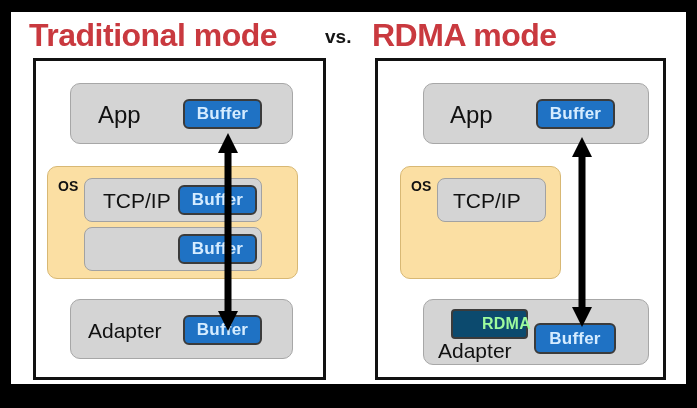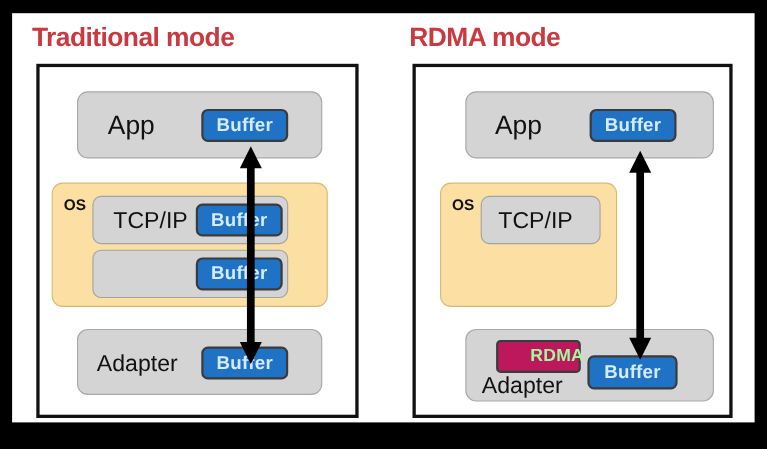--- a/index.html
+++ b/index.html
@@ -36,21 +36,21 @@
     position: absolute;
     left: 0;
     top: 0;
     width: 675px;
     height: 46px;
   }
   .title-text {
     position: absolute;
     font-weight: bold;
     color: #c9393f;
-    font-size: 24px;
+    font-size: 32px;
     line-height: 46px;
     letter-spacing: -0.5px;
     white-space: nowrap;
   }
   #title-left  { left: 18px;  top: 0; }
   #title-vs {
     position: absolute;
     left: 314px;
     top: 0;
     font-size: 19px;
@@ -121,21 +121,21 @@
     color: #d5ecff;
     font-size: 17px;
     font-weight: bold;
     display: flex;
     align-items: center;
     justify-content: center;
     letter-spacing: 0.2px;
   }
   .rdma-box {
     position: absolute;
-    background: #be185d;
+    background: #0c4a6e;
     border: 2px solid #3b3b3b;
     border-radius: 4px;
     box-sizing: border-box;
     color: #9dfb9d;
     font-size: 16px;
     font-weight: bold;
     display: flex;
     align-items: center;
     justify-content: center;
     letter-spacing: 0.2px;
@@ -148,20 +148,21 @@
   }
 </style>
 </head>
 <body>
 
 <div id="stage">
   <div id="canvas">
 
     <div id="title-row">
       <div class="title-text" id="title-left">Traditional mode</div>
+      <div id="title-vs">vs.</div>
       <div class="title-text" id="title-right">RDMA mode</div>
     </div>
 
     <div class="panel" id="panel-left">
 
       <div class="gray-box" style="left:34px; top:22px; width:223px; height:61px;"></div>
       <div class="blk-label" style="left:62px; top:42px; font-size:24px;">App</div>
       <div class="buffer-box" style="left:147px; top:38px; width:79px; height:30px;">Buffer</div>
 
       <div class="yellow-box" style="left:11px; top:105px; width:251px; height:113px;"></div>

